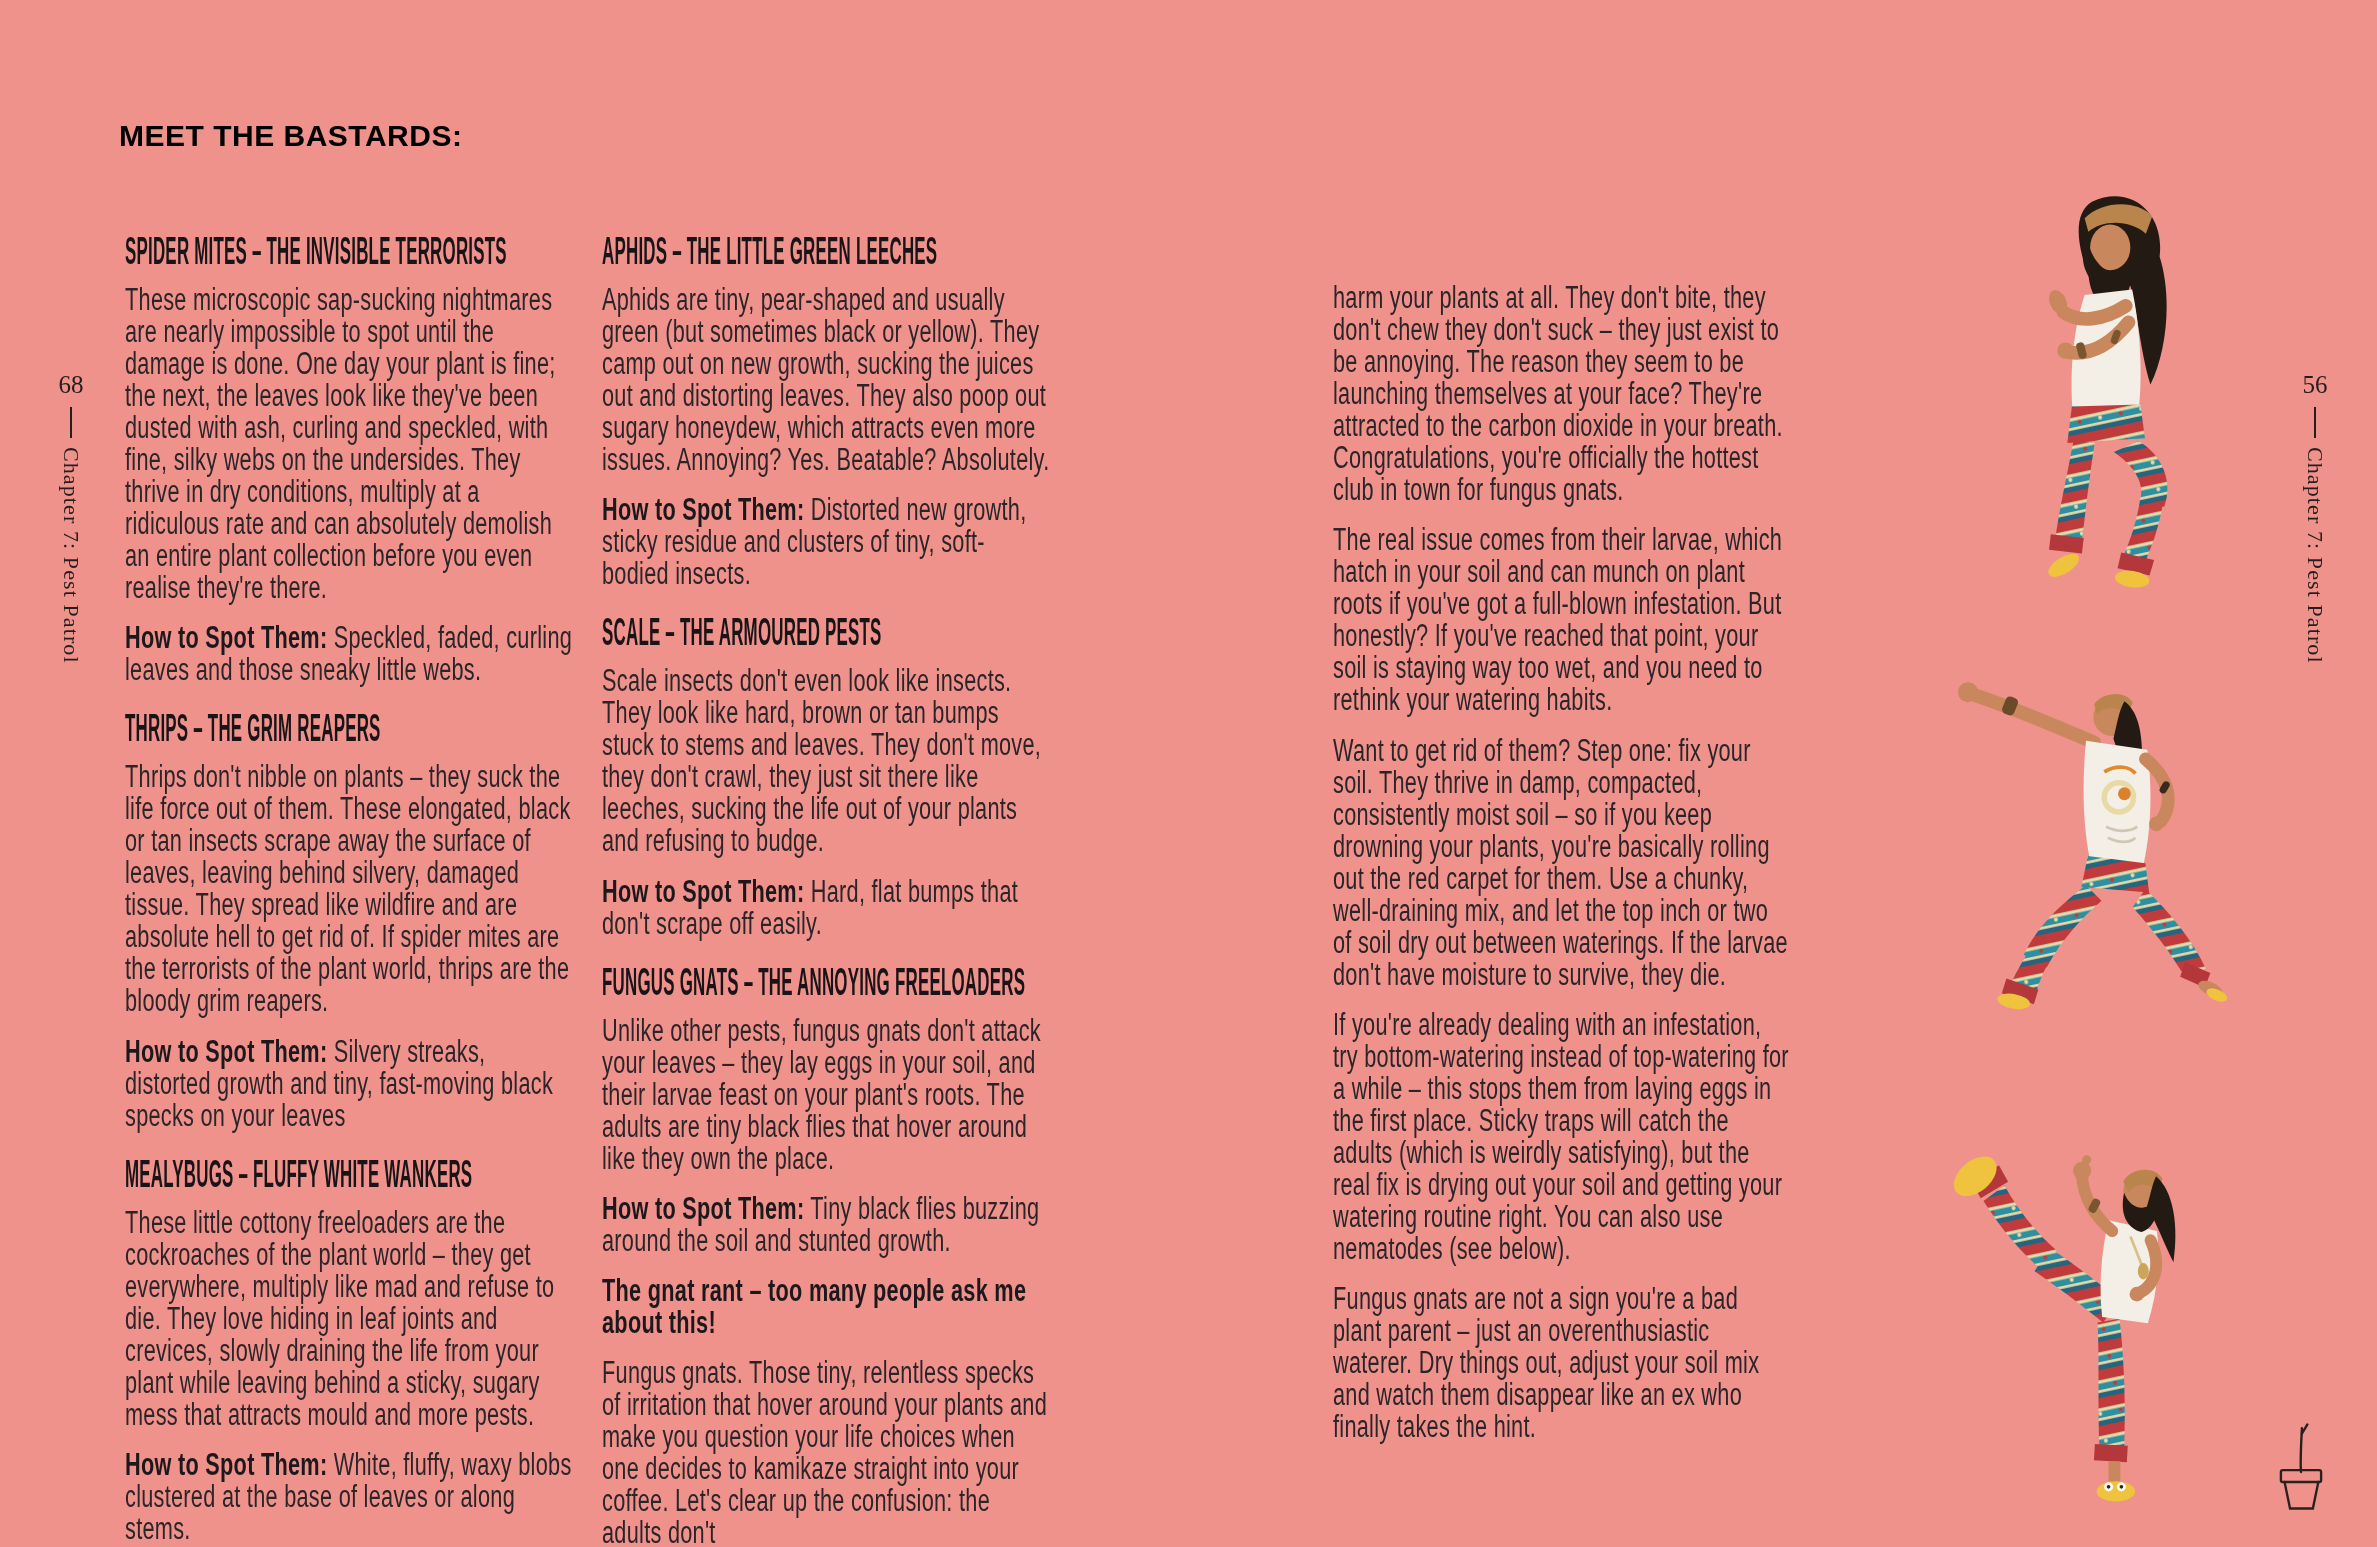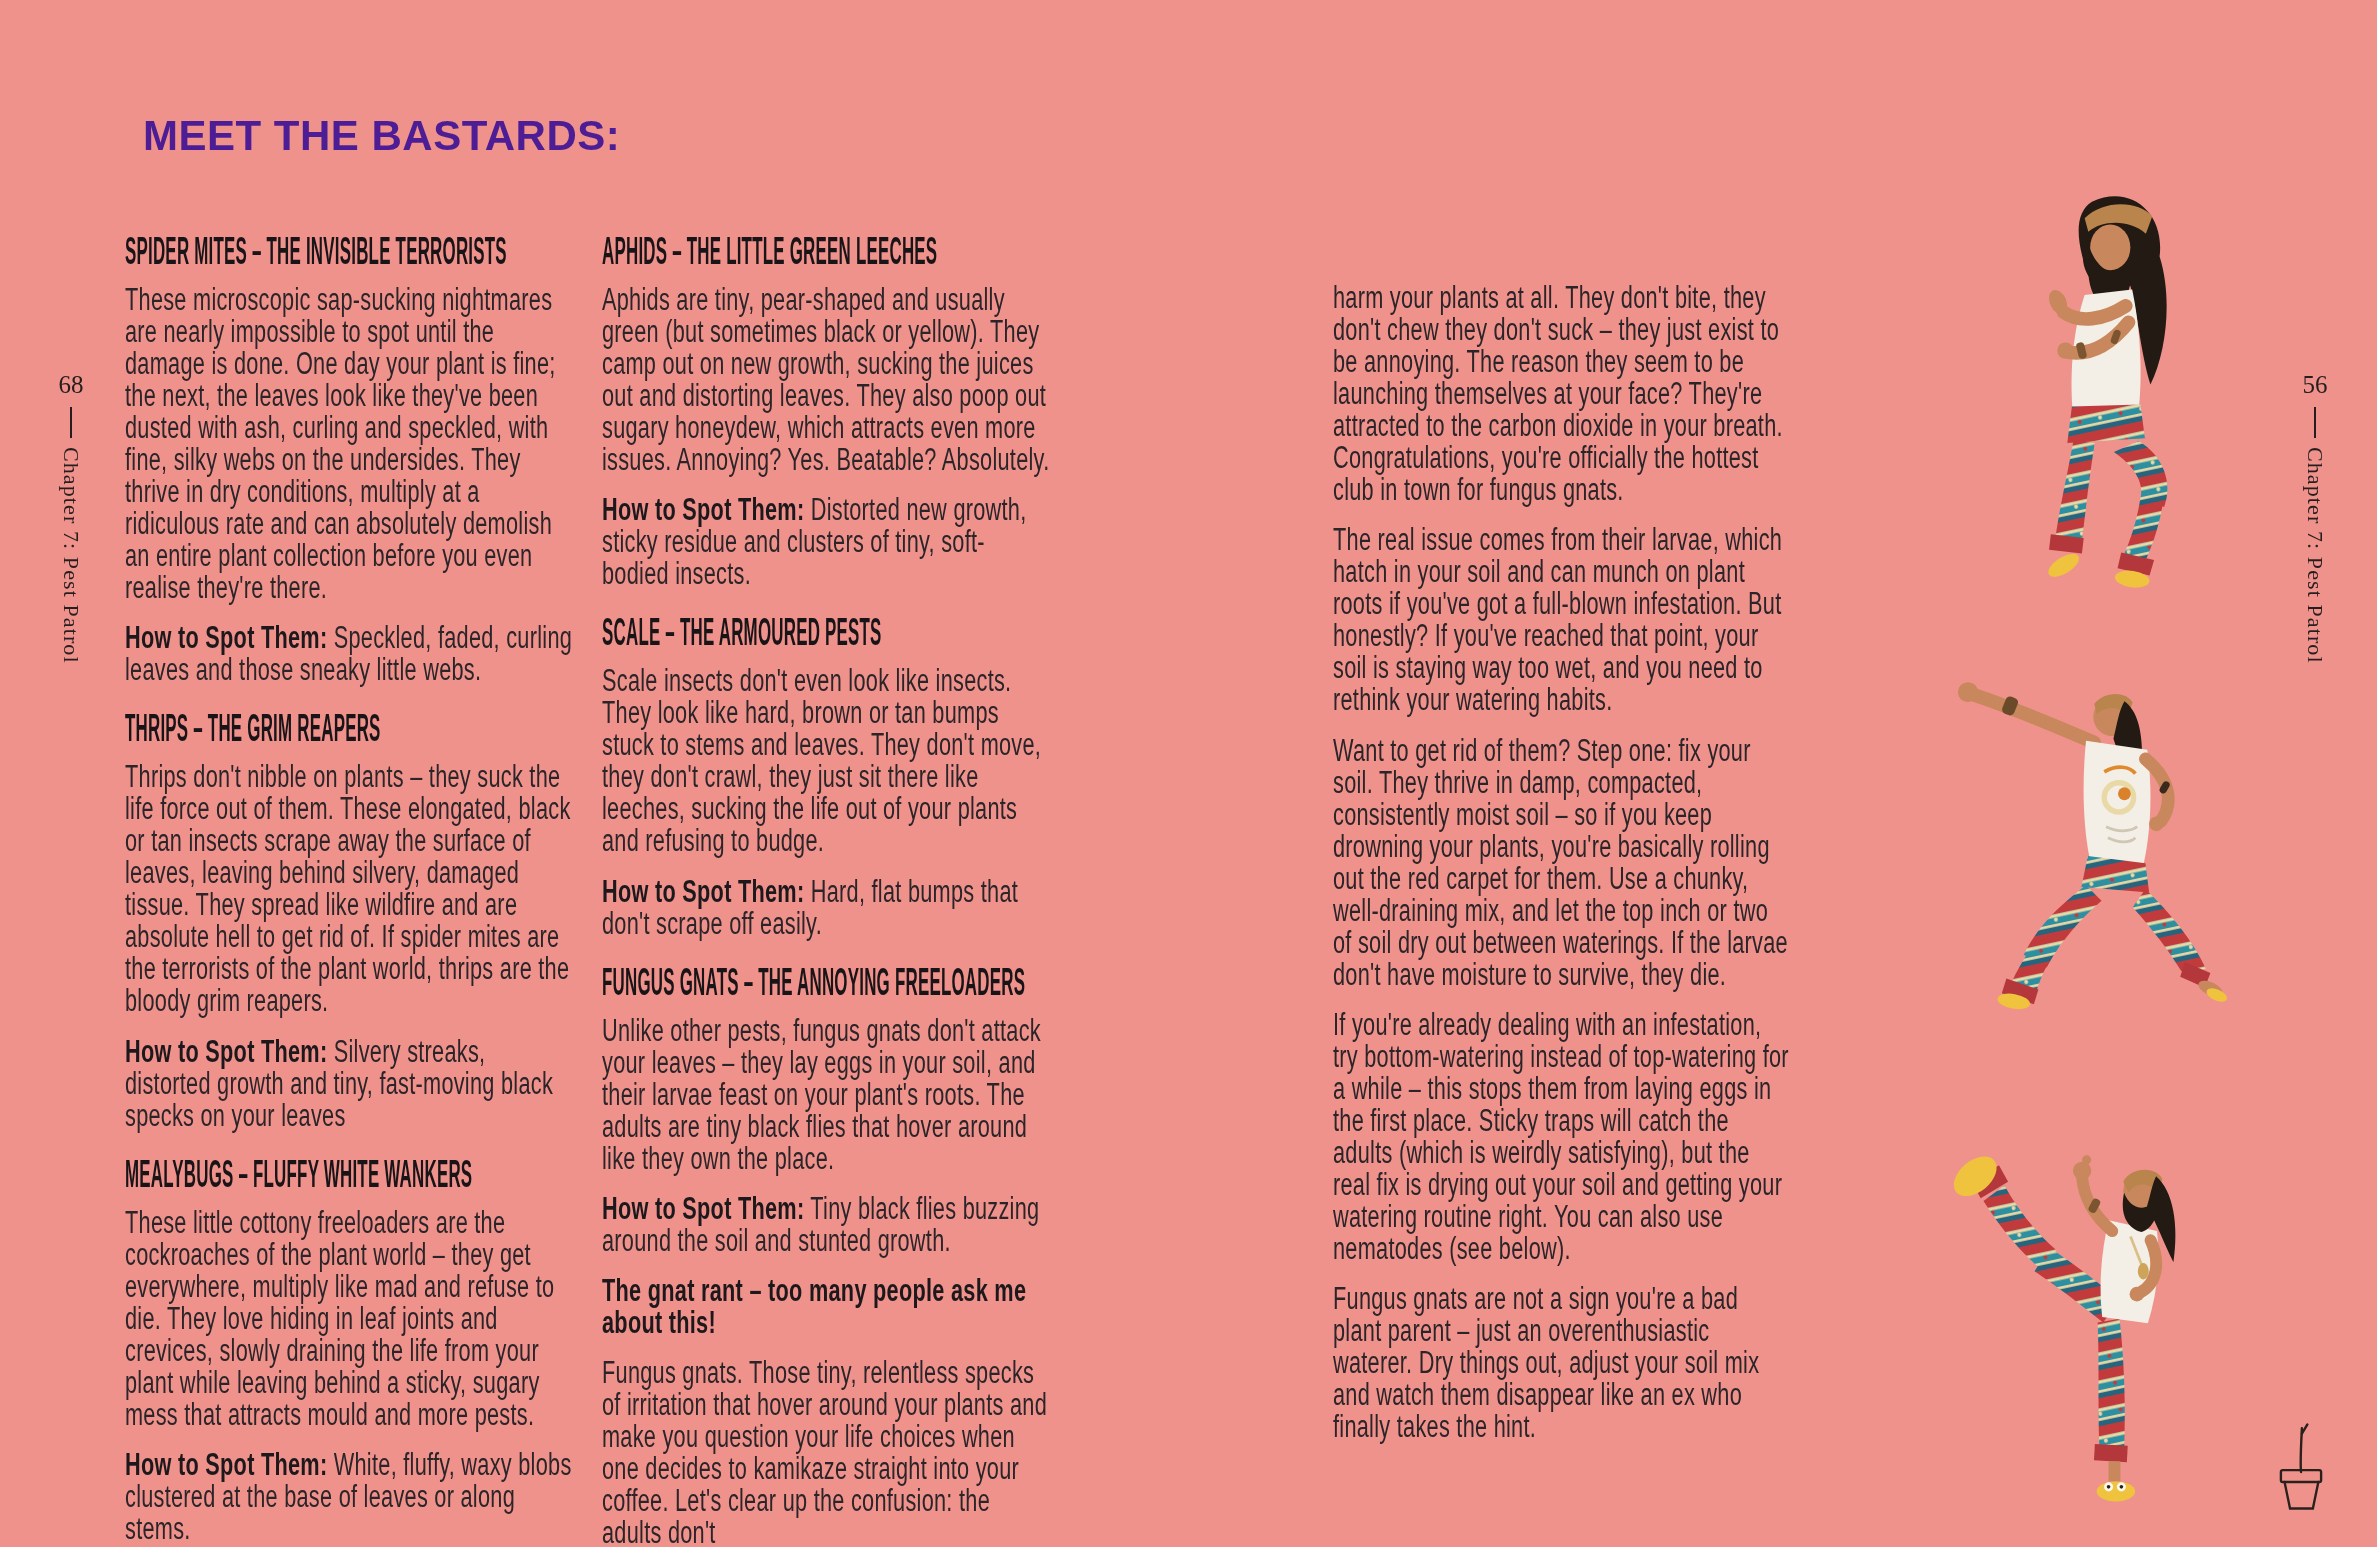--- a/index.html
+++ b/index.html
@@ -4,23 +4,23 @@
 <style>
   html,body{margin:0;padding:0;background:#F0928C;}
   .spread{
     position:relative;width:2377px;height:1547px;overflow:hidden;
     background:#F0928C;
     font-family:"Liberation Sans",sans-serif;
     color:#2B2428;
   }
   
   .title{
-    position:absolute;left:143px;top:115px;
-    font-weight:700;font-size:42px;line-height:42px;letter-spacing:0.5px;
-    color:#4c1d95;white-space:nowrap;
+    position:absolute;left:119px;top:115px;
+    font-weight:700;font-size:30px;line-height:42px;letter-spacing:0.5px;
+    color:#000000;white-space:nowrap;
   }
   
   .col{position:absolute;transform:scaleX(.7);transform-origin:0 0;}
   .col1{left:125px;top:229px;width:640px;}
   .col2{left:602px;top:229px;width:640px;}
   .col3{left:1333px;top:282px;width:653px;}
   .sec{margin:0 0 14.6px 0;}
   .sec + .sec{margin-top:20px;}
   .sec-heading{
     font-size:39px;line-height:44px;font-weight:700;color:#191417;

